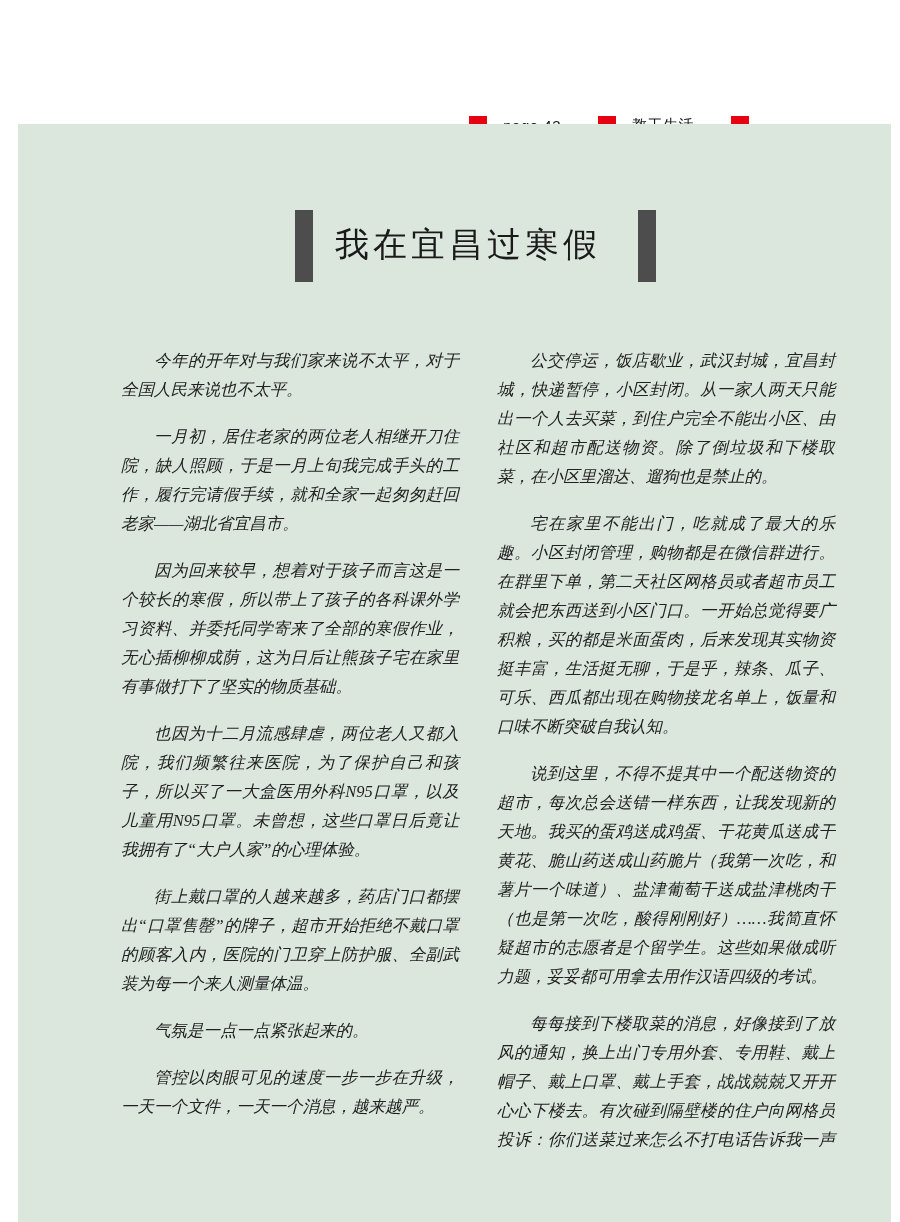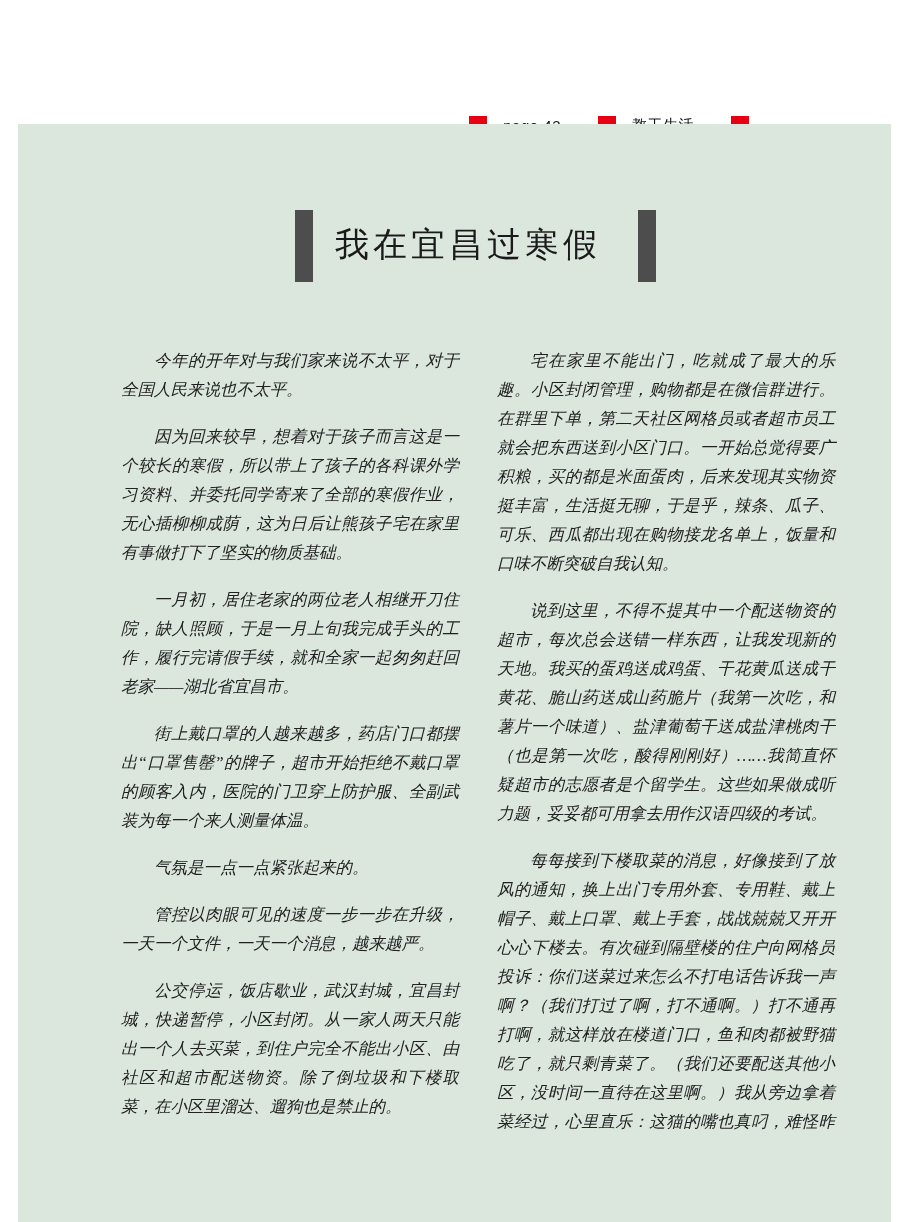--- a/index.html
+++ b/index.html
@@ -132,22 +132,23 @@
   <div class="panel"></div>
 
   <div class="title-block">
     <span class="title-rule left"></span>
     <span class="title-rule right"></span>
     <div class="article-title">我在宜昌过寒假</div>
   </div>
 
   <div class="article-body" id="article-body">
       <p>今年的开年对与我们家来说不太平，对于全国人民来说也不太平。</p>
+      <p>一月初，居住老家的两位老人相继开刀住院，缺人照顾，于是一月上旬我完成手头的工作，履行完请假手续，就和全家一起匆匆赶回老家——湖北省宜昌市。</p>
       <p>因为回来较早，想着对于孩子而言这是一个较长的寒假，所以带上了孩子的各科课外学习资料、并委托同学寄来了全部的寒假作业，无心插柳柳成荫，这为日后让熊孩子宅在家里有事做打下了坚实的物质基础。</p>
-      <p>一月初，居住老家的两位老人相继开刀住院，缺人照顾，于是一月上旬我完成手头的工作，履行完请假手续，就和全家一起匆匆赶回老家——湖北省宜昌市。</p>
+      <p>也因为十二月流感肆虐，两位老人又都入院，我们频繁往来医院，为了保护自己和孩子，所以买了一大盒医用外科N95口罩，以及儿童用N95口罩。未曾想，这些口罩日后竟让我拥有了“大户人家”的心理体验。</p>
       <p>街上戴口罩的人越来越多，药店门口都摆出“口罩售罄”的牌子，超市开始拒绝不戴口罩的顾客入内，医院的门卫穿上防护服、全副武装为每一个来人测量体温。</p>
       <p>气氛是一点一点紧张起来的。</p>
       <p>管控以肉眼可见的速度一步一步在升级，一天一个文件，一天一个消息，越来越严。</p>
       <p>公交停运，饭店歇业，武汉封城，宜昌封城，快递暂停，小区封闭。从一家人两天只能出一个人去买菜，到住户完全不能出小区、由社区和超市配送物资。除了倒垃圾和下楼取菜，在小区里溜达、遛狗也是禁止的。</p>
       <p>宅在家里不能出门，吃就成了最大的乐趣。小区封闭管理，购物都是在微信群进行。在群里下单，第二天社区网格员或者超市员工就会把东西送到小区门口。一开始总觉得要广积粮，买的都是米面蛋肉，后来发现其实物资挺丰富，生活挺无聊，于是乎，辣条、瓜子、可乐、西瓜都出现在购物接龙名单上，饭量和口味不断突破自我认知。</p>
       <p>说到这里，不得不提其中一个配送物资的超市，每次总会送错一样东西，让我发现新的天地。我买的蛋鸡送成鸡蛋、干花黄瓜送成干黄花、脆山药送成山药脆片（我第一次吃，和薯片一个味道）、盐津葡萄干送成盐津桃肉干（也是第一次吃，酸得刚刚好）……我简直怀疑超市的志愿者是个留学生。这些如果做成听力题，妥妥都可用拿去用作汉语四级的考试。</p>
       <p>每每接到下楼取菜的消息，好像接到了放风的通知，换上出门专用外套、专用鞋、戴上帽子、戴上口罩、戴上手套，战战兢兢又开开心心下楼去。有次碰到隔壁楼的住户向网格员投诉：你们送菜过来怎么不打电话告诉我一声啊？（我们打过了啊，打不通啊。）打不通再打啊，就这样放在楼道门口，鱼和肉都被野猫吃了，就只剩青菜了。（我们还要配送其他小区，没时间一直待在这里啊。）我从旁边拿着菜经过，心里直乐：这猫的嘴也真叼，难怪昨夜没听见野猫叫唤！以前小区的野猫都有人喂，后来不让人下楼，野猫夜夜唤娘，昨晚终于见着粮了。</p>
     </div>
 
 </div>

